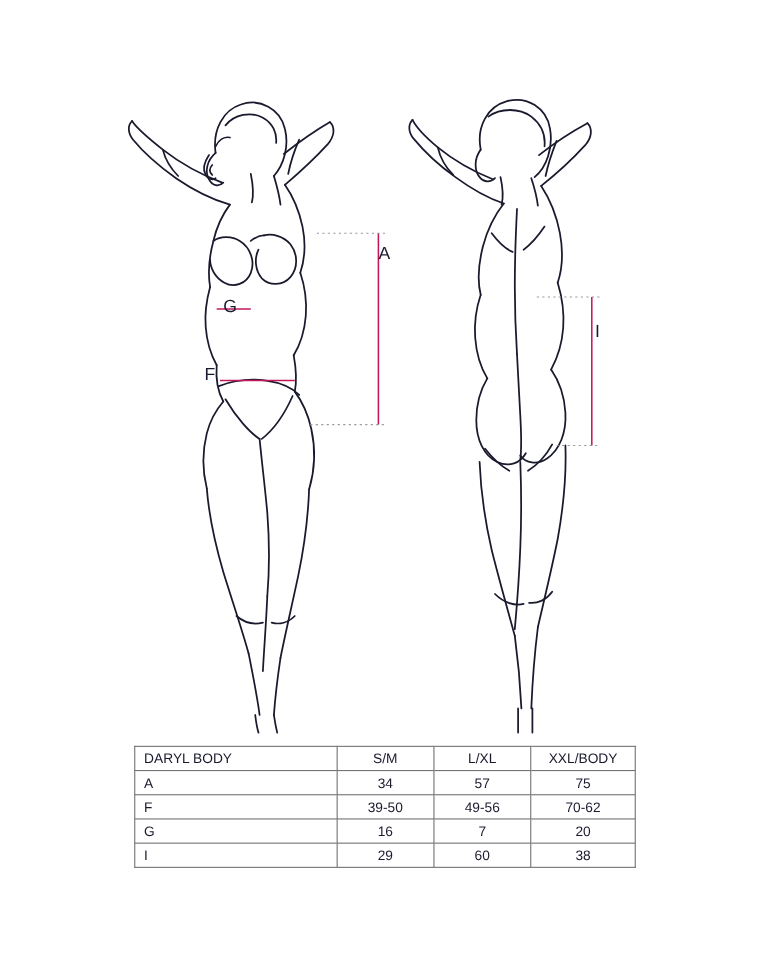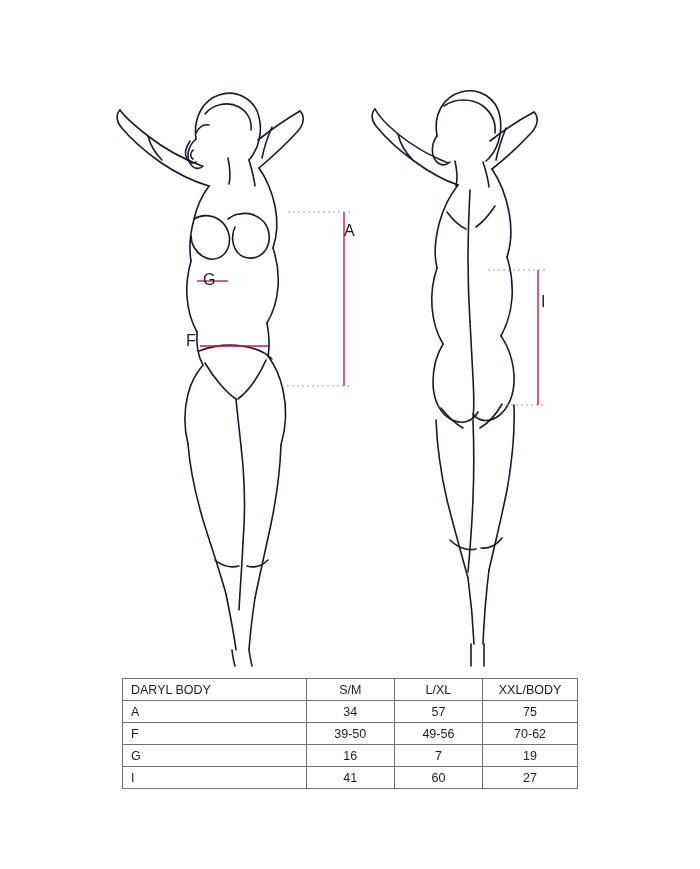--- a/index.html
+++ b/index.html
@@ -214,24 +214,24 @@
       <tr>
         <td class="rowhead">F</td>
         <td class="col">39-50</td>
         <td class="col">49-56</td>
         <td class="col">70-62</td>
       </tr>
       <tr>
         <td class="rowhead">G</td>
         <td class="col">16</td>
         <td class="col">7</td>
-        <td class="col">19</td>
+        <td class="col">20</td>
       </tr>
       <tr>
         <td class="rowhead">I</td>
-        <td class="col">41</td>
+        <td class="col">29</td>
         <td class="col">60</td>
-        <td class="col">27</td>
+        <td class="col">38</td>
       </tr>
     </tbody>
   </table>
 
 </div>
 
 </body></html>

